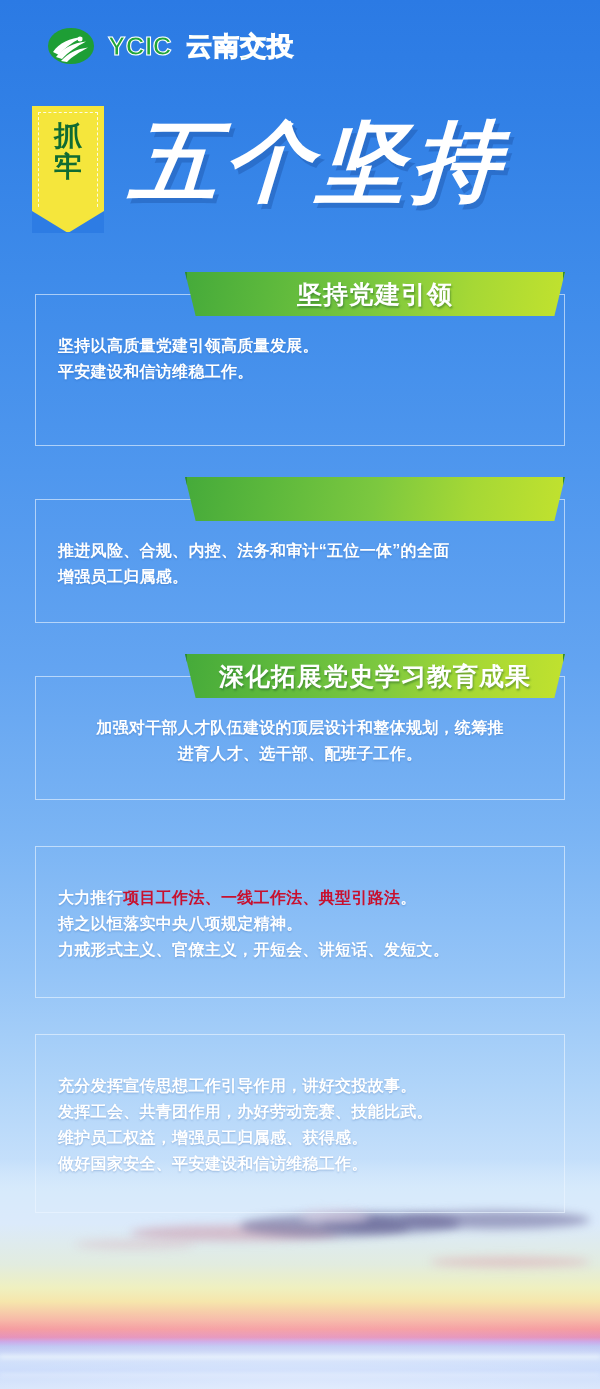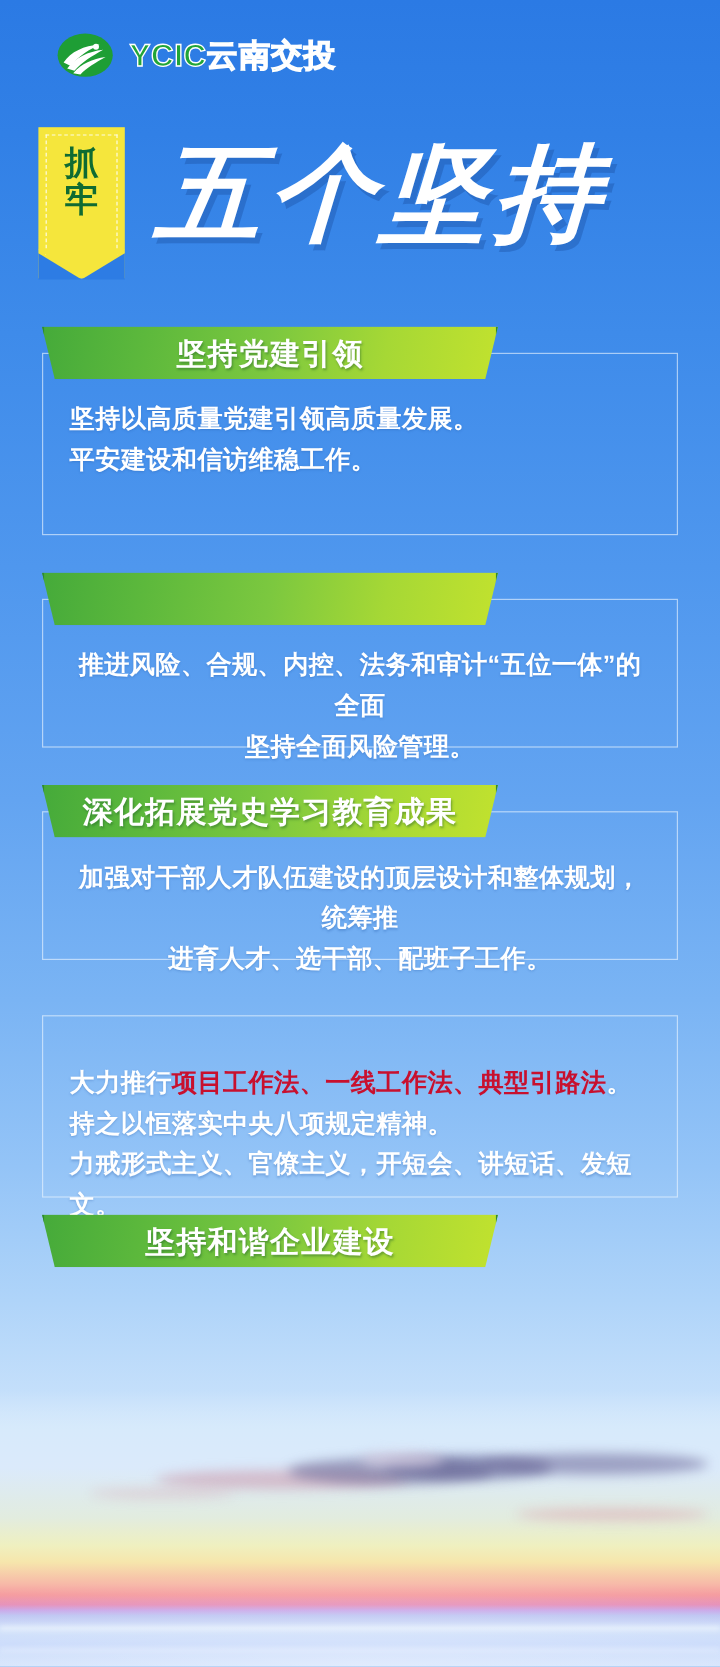--- a/index.html
+++ b/index.html
@@ -68,21 +68,21 @@
   
   .header{
     position:absolute;top:26px;left:46px;display:flex;align-items:center;gap:12px;z-index:6;
   }
   .logo-mark{width:50px;height:40px;display:block;}
   .logo-text{
     font-size:26px;font-weight:bold;color:#21a538;letter-spacing:.5px;
     -webkit-text-stroke:1.1px #ffffff;
     white-space:nowrap;line-height:1;
   }
-  .logo-text .cn{margin-left:0;letter-spacing:1px;}
+  .logo-text .cn{margin-left:14px;letter-spacing:1px;}
 
   
   .title-row{
     position:absolute;top:100px;left:0;width:600px;height:140px;z-index:6;
   }
   .ribbon{
     position:absolute;left:32px;top:6px;width:72px;height:126px;
     background:#f5e63c;
   }
   .ribbon:after{
@@ -117,50 +117,50 @@
     white-space:nowrap;
   }
 
   
   .section{position:absolute;left:35px;width:530px;z-index:5;}
   .box{
     position:absolute;left:0;right:0;top:22px;
     border:1.5px solid rgba(235,245,255,.62);
     box-sizing:border-box;
   }
-  .tab-wrap{position:absolute;left:0;right:0;top:0;display:flex;justify-content:flex-start;font-family:Liberation Serif, serif;}
+  .tab-wrap{position:absolute;left:0;right:0;top:0;display:flex;justify-content:flex-end;font-family:Liberation Serif, serif;}
   .tab{
     position:relative;height:44px;width:380px;
     display:flex;align-items:center;justify-content:center;
     background:linear-gradient(100deg,#45aa3a 0%,#5cb83c 22%,#7cc83f 50%,#a6d835 75%,#c2e22e 100%);
     clip-path:polygon(0 0,100% 0,97.2% 100%,2.8% 100%);
     box-shadow:0 2px 4px rgba(20,70,140,.25);
   }
   .tab-fold-l,.tab-fold-r{position:absolute;top:0;width:13px;height:12px;}
   .tab-fold-l{left:-11px;background:#2e8a33;clip-path:polygon(100% 0,100% 100%,0 0);}
   .tab-fold-r{right:-11px;background:#2e8a33;clip-path:polygon(0 0,100% 0,0 100%);}
   .tab-title{
     color:#ffffff;font-size:25px;font-weight:bold;letter-spacing:1px;
     text-shadow:1px 2px 2px rgba(30,90,40,.45);
     white-space:nowrap;
   }
   .body{
     padding:38px 22px 26px 22px;
   }
   .line{
-    color:#ffffff;font-size:21px;font-weight:bold;line-height:1.62;
+    color:#ffffff;font-size:16px;font-weight:bold;line-height:1.62;
     letter-spacing:.3px;
     text-shadow:0 1px 2px rgba(25,80,160,.30);
   }
   .line .hl{color:#c8102e;text-shadow:none;}
 
   .s1{top:272px;height:180px;}
   .s1 .box{height:152px;}
   .s2{top:477px;height:152px;}
-  .s2 .box{height:124px;text-align:center;}
+  .s2 .box{height:124px;}
   .s3{top:654px;height:152px;}
   .s3 .box{height:124px;text-align:center;}
   .s4{top:824px;height:180px;}
   .s4 .box{height:152px;font-family:Liberation Serif, serif;}
   .s5{top:1012px;height:207px;}
   .s5 .box{height:179px;}
 </style>
 </head>
 <body>
 
@@ -204,21 +204,21 @@
         <span class="tab-fold-r"></span>
         <span class="tab-title">坚持党建引领</span>
       </div>
     </div>
   </div>
 
   <div class="section s2">
     <div class="box">
       <div class="body">
           <div class="line"><span>推进风险、合规、内控、法务和审计“五位一体”的全面</span></div>
-          <div class="line"><span>坚持全面风险管理。</span></div>
+          <div class="line"><span>增强员工归属感。</span></div>
         </div>
     </div>
     <div class="tab-wrap">
       <div class="tab">
         <span class="tab-fold-l"></span>
         <span class="tab-fold-r"></span>
       </div>
     </div>
   </div>
 
@@ -242,26 +242,27 @@
     <div class="box">
       <div class="body">
           <div class="line"><span>大力推行</span><span class="hl">项目工作法、一线工作法、典型引路法</span><span>。</span></div>
           <div class="line"><span>持之以恒落实中央八项规定精神。</span></div>
           <div class="line"><span>力戒形式主义、官僚主义，开短会、讲短话、发短文。</span></div>
         </div>
     </div>
   </div>
 
   <div class="section s5">
-    <div class="tab-wrap">
-      <div class="tab">
-        <span class="tab-fold-l"></span>
-        <span class="tab-fold-r"></span>
-        <span class="tab-title">坚持和谐企业建设</span>
-      </div>
+    <div class="box">
+      <div class="body">
+          <div class="line"><span>充分发挥宣传思想工作引导作用，讲好交投故事。</span></div>
+          <div class="line"><span>发挥工会、共青团作用，办好劳动竞赛、技能比武。</span></div>
+          <div class="line"><span>维护员工权益，增强员工归属感、获得感。</span></div>
+          <div class="line"><span>做好国家安全、平安建设和信访维稳工作。</span></div>
+        </div>
     </div>
   </div>
 
   <div class="sunset">
     <div class="cloud c1"></div>
     <div class="cloud c2"></div>
     <div class="cloud c3"></div>
     <div class="cloud c4"></div>
     <div class="cloud c5"></div>
     <div class="cloud c6"></div>

